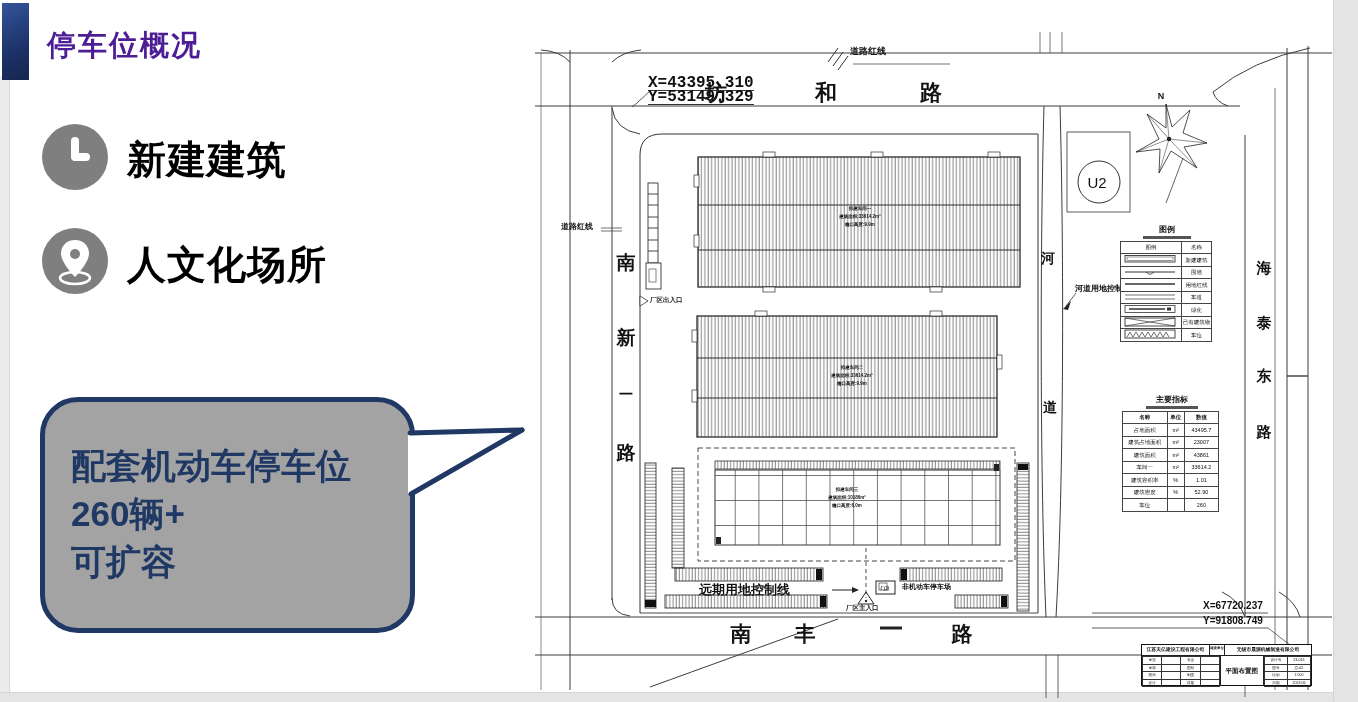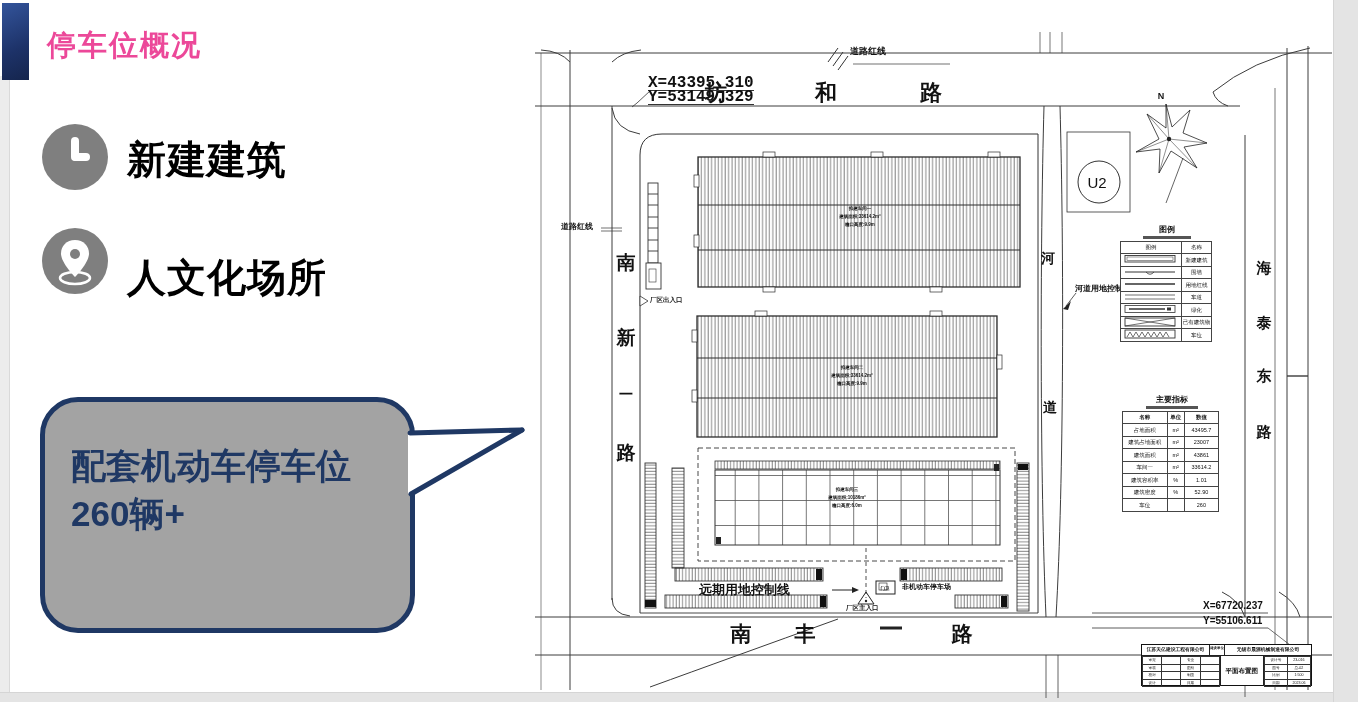--- a/index.html
+++ b/index.html
@@ -5,30 +5,30 @@
   html,body{margin:0;padding:0;background:#fff;}
   .stage{position:relative;width:1358px;height:702px;background:#ffffff;overflow:hidden;
          font-family:"Liberation Sans","DejaVu Sans",sans-serif;color:#111;}
   
   .edge-left{position:absolute;left:0;top:76px;width:9px;height:626px;background:#ececec;border-right:1px solid #d9d9d9;}
   .edge-bottom{position:absolute;left:0;top:692px;width:1358px;height:10px;background:#e4e4e4;border-top:1px solid #d5d5d5;}
   .edge-right{position:absolute;left:1333px;top:0;width:25px;height:702px;background:#e4e4e4;border-left:1px solid #d5d5d5;}
   
   .accent{position:absolute;left:2px;top:3px;width:27px;height:77px;
           background:linear-gradient(155deg,#33549b 0%,#1d3268 60%,#15254d 100%);}
-  .title{position:absolute;left:47px;top:26px;font-size:29px;font-weight:600;color:#ec4899;letter-spacing:2px;white-space:nowrap;}
+  .title{position:absolute;left:47px;top:26px;font-size:29px;font-weight:600;color:#4c1d95;letter-spacing:2px;white-space:nowrap;}
   
   .f-icon{position:absolute;width:66px;height:66px;border-radius:50%;background:#7f7f7f;}
   .f-icon.clock{left:42px;top:124px;}
   .f-icon.pin{left:42px;top:228px;}
   .hand-v{position:absolute;left:29px;top:13px;width:8px;height:24px;background:#fff;border-radius:5px;}
   .hand-h{position:absolute;left:30px;top:29px;width:18px;height:8px;background:#fff;border-radius:5px;}
   .f-label{position:absolute;font-size:39px;font-weight:800;color:#000;letter-spacing:1px;white-space:nowrap;}
   .f-label.l1{left:127px;top:133px;}
-  .f-label.l2{left:127px;top:251px;}
+  .f-label.l2{left:127px;top:238px;}
   
   .bubble{position:absolute;left:40px;top:397px;width:365px;height:226px;background:#a3a3a3;
           border:5px solid #1f3864;border-radius:38px;z-index:3;}
   .bubble-text{padding:40px 0 0 26px;font-size:35px;line-height:48px;font-weight:800;color:#1f3864;white-space:nowrap;}
   .tail{position:absolute;left:396px;top:420px;width:140px;height:86px;z-index:4;}
   
   .plan-svg{position:absolute;left:0;top:0;z-index:1;}
   .ovl{position:absolute;z-index:2;white-space:nowrap;color:#111;}
   .coord{font-size:16px;font-weight:700;line-height:13px;font-family:Liberation Mono, monospace;}
   .coord .cline{border-bottom:1px solid #333;}
@@ -275,20 +275,21 @@
       <path d="M33 12 c-8.5 0 -14 6 -14 13.5 C19 35 33 49 33 49 s14 -14 14 -23.5 C47 18 41.5 12 33 12 z" fill="#fff"></path>
       <circle cx="33" cy="26" r="5" fill="#7f7f7f"></circle>
     </svg>
   </div>
   <div class="f-label l2">人文化场所</div>
 
   <div class="bubble">
     <div class="bubble-text">
       <div>配套机动车停车位</div>
       <div>260辆+</div>
+      <div>可扩容</div>
     </div>
   </div>
   <svg class="tail" viewBox="0 0 140 86">
     <rect x="12" y="14" width="9" height="60" fill="#fff"></rect>
     <polygon points="14,13 126,10 14,74" fill="#fff"></polygon>
     <line x1="14" y1="13" x2="126" y2="10" stroke="#1f3864" stroke-width="5" stroke-linecap="round"></line>
     <line x1="126" y1="10" x2="15" y2="74" stroke="#1f3864" stroke-width="5" stroke-linecap="round"></line>
   </svg>
 
   <div class="ovl coord" style="left:648px;top:77px;">
@@ -410,21 +411,21 @@
             <td>车位</td>
             <td></td>
             <td>260</td>
           </tr>
     </tbody>
       </table>
   </div>
 
   <div class="ovl coord-b" style="left:1203px;top:598px;">
     <div>X=67720.237</div>
-    <div>Y=55106.611</div>
+    <div>Y=91808.749</div>
   </div>
 
   <div class="ovl tblock">
     <div class="tb-r1">
       <div class="tb-co1">江苏天亿建设工程有限公司</div>
       <div class="tb-mid">建设单位</div>
       <div class="tb-co2">无锡市晨源机械制造有限公司</div>
     </div>
     <div class="tb-r2">
       <table class="tb tb-left">

